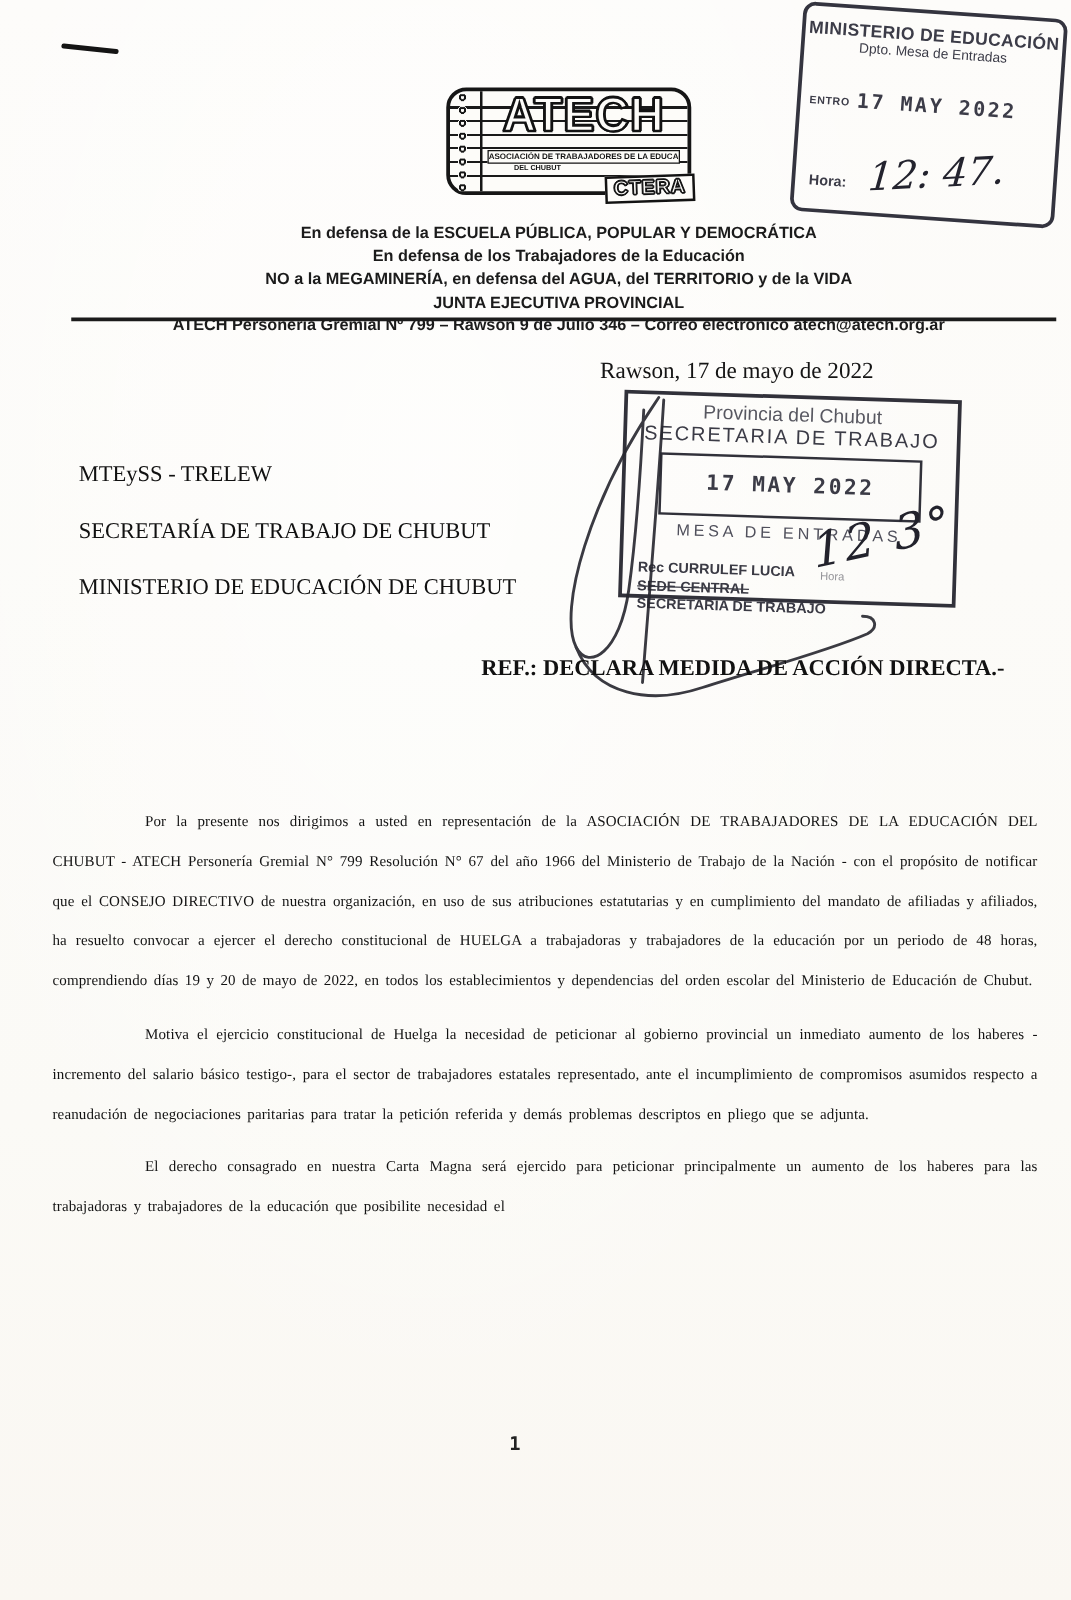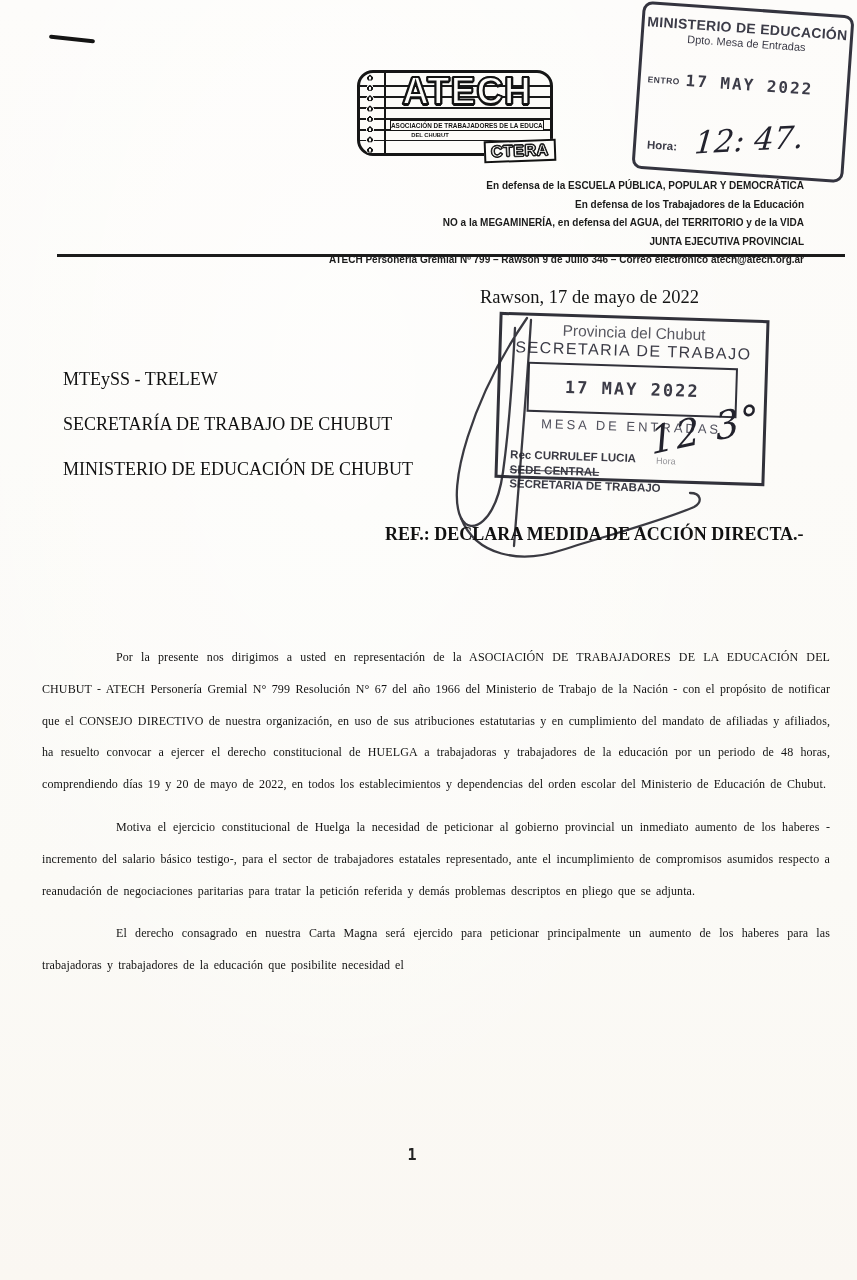--- a/index.html
+++ b/index.html
@@ -55,22 +55,22 @@
     font-family:"Liberation Sans",sans-serif;font-size:5.8px;font-weight:700;text-align:center;color:#131313;}
   .logo .ctera{
     position:absolute;right:-6px;bottom:-9px;background:#fdfcf9;border:2.5px solid #131313;padding:0 5px;
     font-family:"Liberation Sans",sans-serif;font-size:16px;font-weight:700;letter-spacing:.5px;
     color:#fdfcf9;-webkit-text-stroke:1px #131313;
     text-shadow:-1px 0 #131313,1px 0 #131313,0 -1px #131313,0 1px #131313;
     transform:rotate(-2deg);
   }
 
   
-  .letterhead{position:absolute;left:90px;top:177px;width:714px;text-align:right;
-    font-family:"Liberation Sans",sans-serif;font-size:10px;font-weight:700;color:#1b1b1b;line-height:18.6px;}
+  .letterhead{position:absolute;left:90px;top:177px;width:714px;text-align:center;
+    font-family:"Liberation Sans",sans-serif;font-size:13px;font-weight:700;color:#1b1b1b;line-height:18.6px;}
   .rule{position:absolute;left:57px;top:254px;width:788px;height:3.4px;background:#1b1b1b;}
 
   
   .date-line{position:absolute;left:480px;top:287px;width:358px;text-align:left;font-size:18.5px;color:#151515;}
   .recipients{position:absolute;left:63px;top:357px;font-size:18px;font-weight:400;line-height:45px;color:#111;}
   .ref-line{position:absolute;left:385px;top:524px;font-size:18px;font-weight:700;color:#111;white-space:nowrap;}
 
   
   .stamp-trab{
     position:absolute;left:497px;top:316px;width:264px;height:160px;

